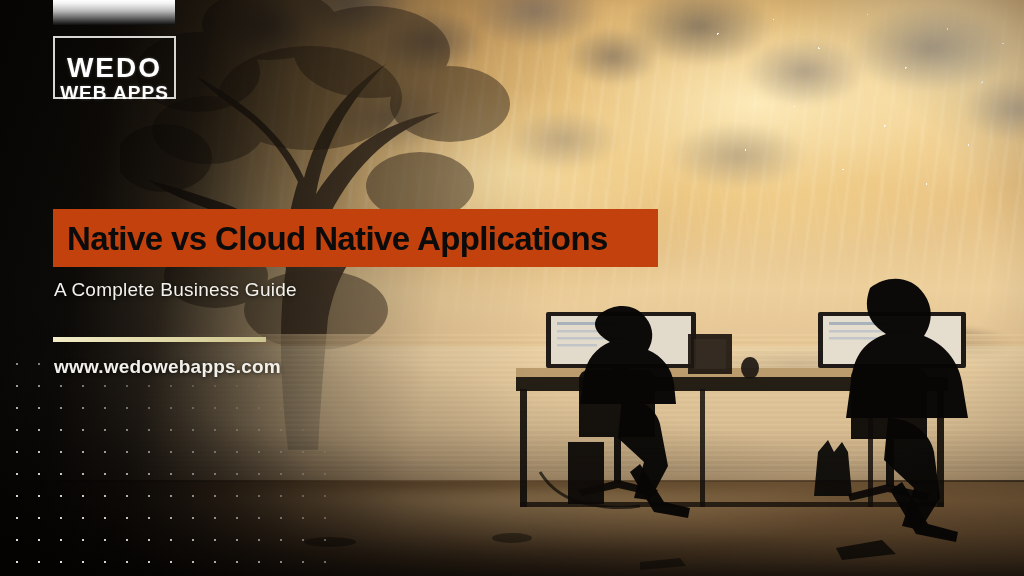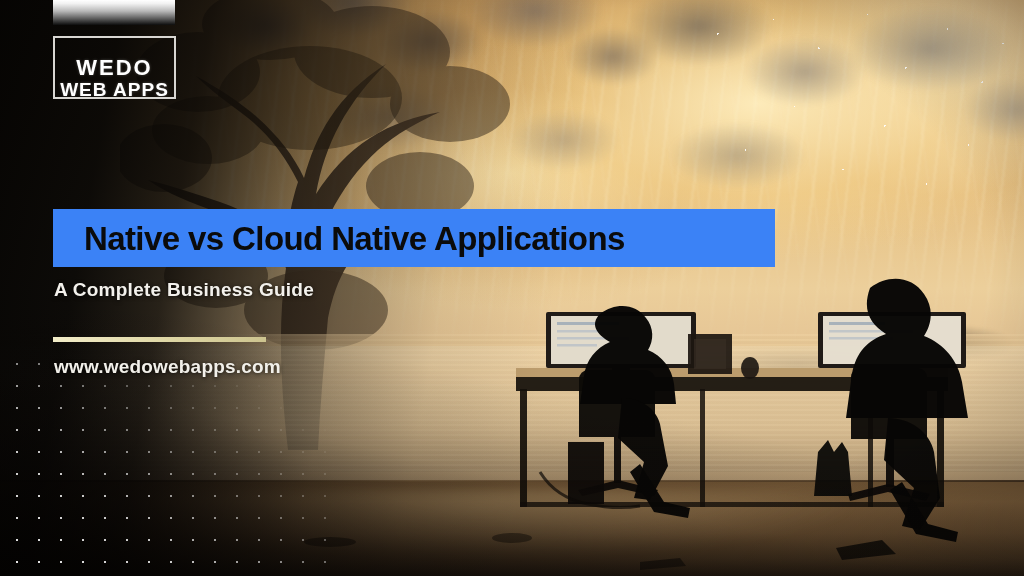--- a/index.html
+++ b/index.html
@@ -168,45 +168,45 @@
     align-items:center; justify-content:center;
     gap:1px;
   }
   .logo-l1, .logo-l2{
     color:#fff; font-weight:700; line-height:1;
     letter-spacing:1.5px;
     font-family:"Liberation Sans", sans-serif;
     font-stretch:condensed;
     text-shadow:0 0 3px rgba(255,255,255,.25);
   }
-  .logo-l1{ font-size:22px; letter-spacing:2px;margin-top:20px; }
+  .logo-l1{ font-size:28px; letter-spacing:2px;margin-top:20px; }
   .logo-l2{ font-size:19px; letter-spacing:1px; }
 
   .title-banner{
     position:absolute; left:53px; top:209px;
-    width:722px; height:58px;
-    background:#3b82f6;
+    width:605px; height:58px;
+    background:#c2410c;
     display:flex; align-items:center;
-    padding:0 31px;
+    padding:0 14px;
   }
   .title-text{
     color:#0b0b0b;
     font-size:33px;
     font-weight:700;
     letter-spacing:-.6px;
     line-height:1;
     white-space:nowrap;
     font-family:"Liberation Sans", sans-serif;
   }
 
   .subtitle{
     position:absolute; left:54px; top:280px;
     color:#f3f1ec;
     font-size:19px;
-    font-weight:700;
+    font-weight:400;
     letter-spacing:.25px;
     line-height:1.1;
     text-shadow:0 1px 4px rgba(0,0,0,.7);
   }
 
   .divider{
     position:absolute; left:53px; top:337px;
     width:213px; height:5px;
     background:linear-gradient(90deg,#f2ecc8 0%,#ded6a4 55%,#cdc48f 100%);
   }

